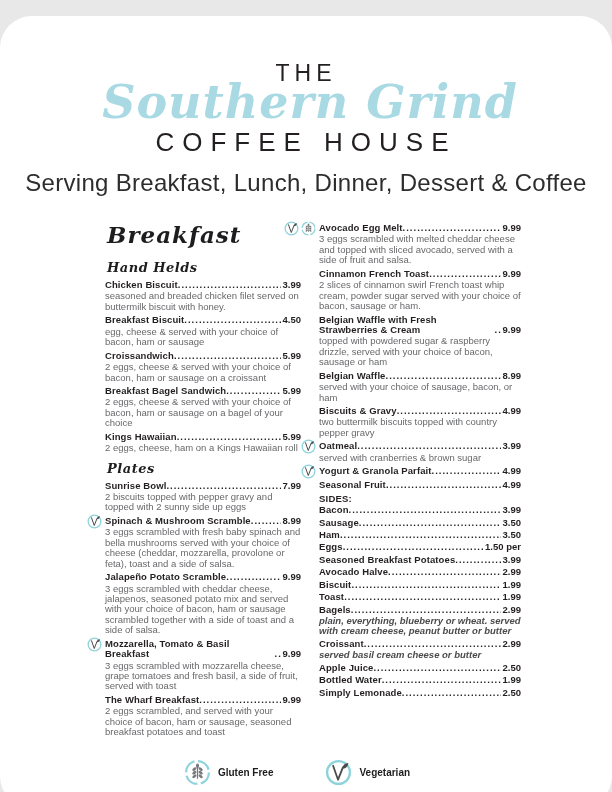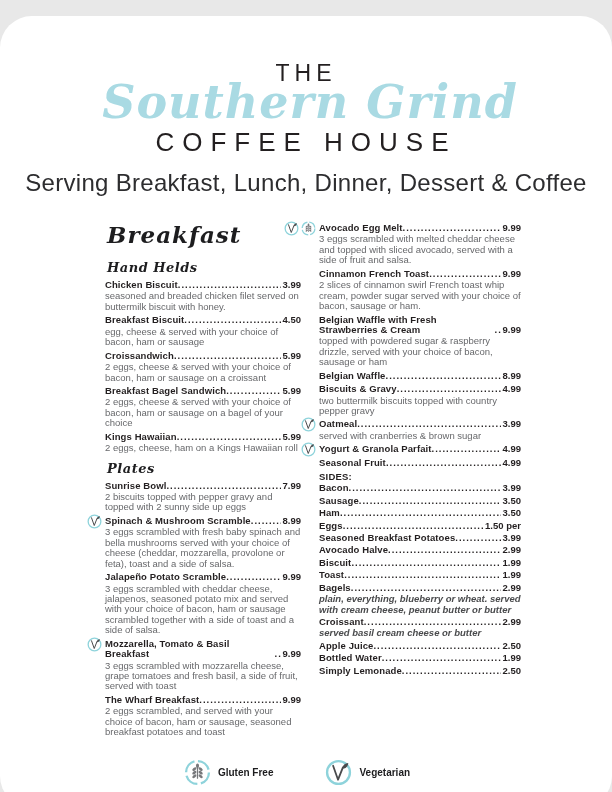--- a/index.html
+++ b/index.html
@@ -242,20 +242,21 @@
     <div class="item-desc">topped with powdered sugar &amp; raspberry drizzle, served with your choice of bacon, sausage or ham</div>
 
   </div>
           <div class="item">
 
     <div class="item-line">
       <span class="item-name">Belgian Waffle</span>
       <span class="dots"></span>
       <span class="item-price">8.99</span>
     </div>
+    <div class="item-desc">served with your choice of sausage, bacon, or ham</div>
 
   </div>
           <div class="item">
 
     <div class="item-line">
       <span class="item-name">Biscuits &amp; Gravy</span>
       <span class="dots"></span>
       <span class="item-price">4.99</span>
     </div>
     <div class="item-desc">two buttermilk biscuits topped with country pepper gravy</div>

